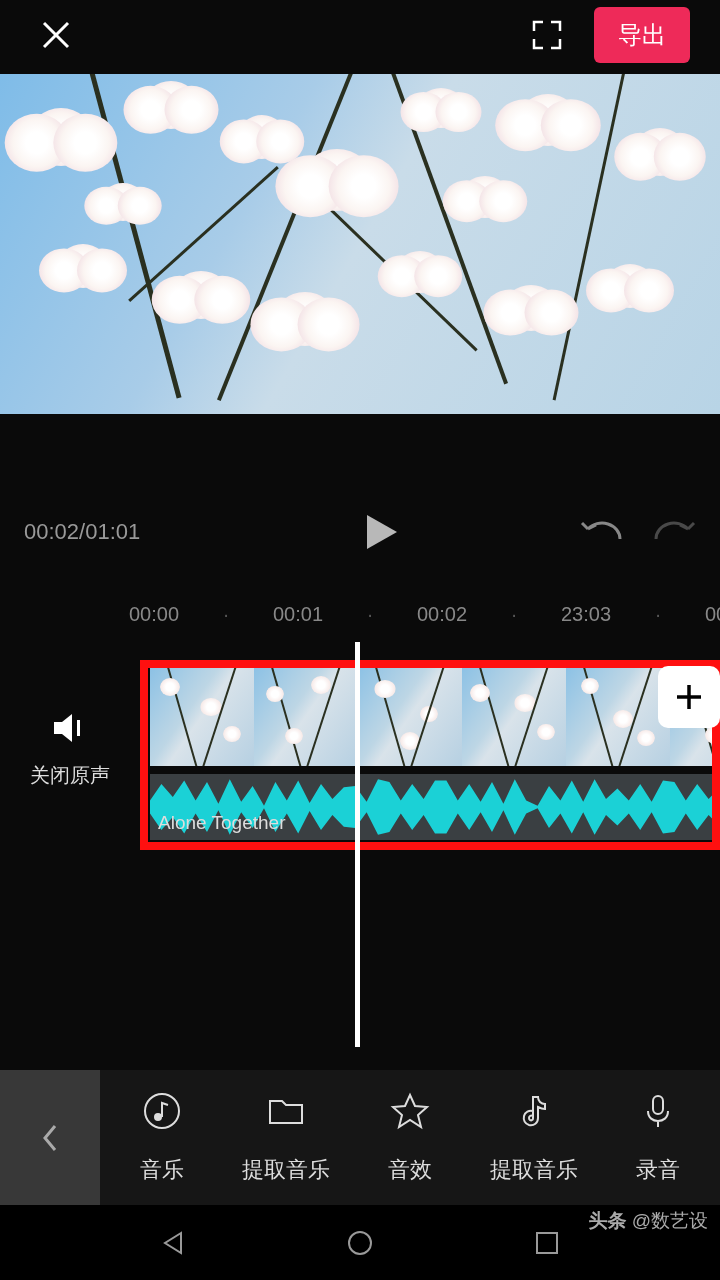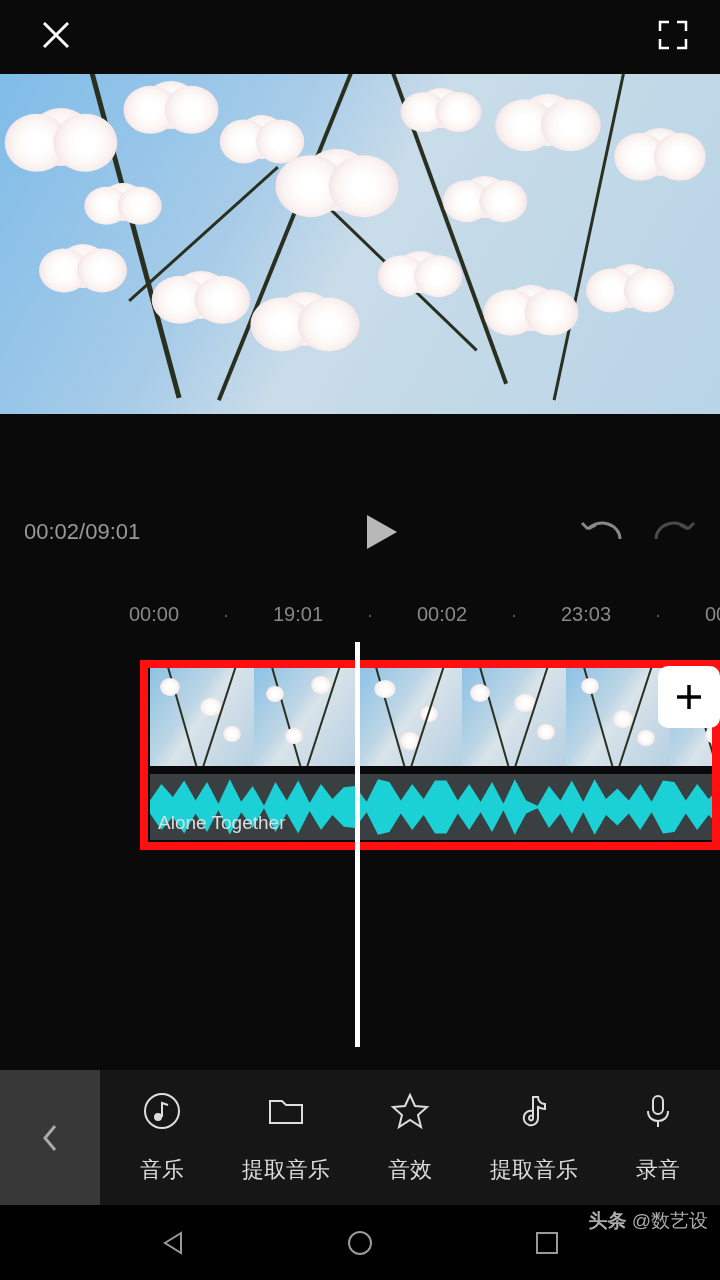--- a/index.html
+++ b/index.html
@@ -81,20 +81,21 @@
       <line x1="4" y1="4" x2="28" y2="28"></line>
       <line x1="28" y1="4" x2="4" y2="28"></line>
     </svg>
   <div class="top-right">
     <svg class="fullscreen-icon" viewBox="0 0 34 34">
         <polyline points="13,4 4,4 4,13"></polyline>
         <polyline points="21,4 30,4 30,13"></polyline>
         <polyline points="30,21 30,30 21,30"></polyline>
         <polyline points="13,30 4,30 4,21"></polyline>
       </svg>
+    <button class="export-btn">导出</button>
   </div>
 </div>
 
 <div class="preview">
   <div class="branch b1"></div>
     <div class="branch b2"></div>
     <div class="branch b3"></div>
     <div class="branch b4"></div>
     <div class="branch b5"></div>
     <div class="branch b6"></div>
@@ -109,51 +110,58 @@
     <div class="flower f9"></div>
     <div class="flower f10"></div>
     <div class="flower f11"></div>
     <div class="flower f12"></div>
     <div class="flower f13"></div>
     <div class="flower f14"></div>
     <div class="flower f15"></div>
 </div>
 
 <div class="playback">
-  <div class="time-text"><span>00:02</span>/<span>09:01</span></div>
+  <div class="time-text"><span>00:02</span>/<span>01:01</span></div>
   <div class="play-btn">
     <svg class="play-icon" viewBox="0 0 34 38">
         <polygon points="2,2 32,19 2,36"></polygon>
       </svg>
   </div>
   <div class="undo-redo">
     <svg class="ur-icon" viewBox="0 0 42 30">
         <path d="M40 22 A18 16 0 0 0 8 12 M8 12 L2 6 M8 12 L16 8"></path>
       </svg>
     <svg class="ur-icon" viewBox="0 0 42 30" style="opacity:.5">
         <path d="M2 22 A18 16 0 0 1 34 12 M34 12 L40 6 M34 12 L26 8"></path>
       </svg>
   </div>
 </div>
 
 <div class="ruler">
   <span class="ruler-item">00:00</span>
     <span class="ruler-dot">·</span>
-  <span class="ruler-item">19:01</span>
+  <span class="ruler-item">00:01</span>
     <span class="ruler-dot">·</span>
   <span class="ruler-item">00:02</span>
     <span class="ruler-dot">·</span>
   <span class="ruler-item">23:03</span>
     <span class="ruler-dot">·</span>
   <span class="ruler-item">00:04</span>
 
 </div>
 
 <div class="timeline-zone">
   <div class="playhead"></div>
+  <div class="mute-col">
+    <svg class="speaker-icon" viewBox="0 0 40 40">
+        <path d="M4 14 L4 26 L12 26 L22 34 L22 6 L12 14 Z"></path>
+        <rect x="27" y="12" width="3" height="16"></rect>
+      </svg>
+    <div class="mute-label">关闭原声</div>
+  </div>
   <div class="highlight-box"></div>
   <div class="video-track">
     <div class="thumb">
         <div class="tf" style="width:20px;height:18px;left:10%;top:12%"></div>
         <div class="tf" style="width:22px;height:18px;left:48%;top:32%"></div>
         <div class="tf" style="width:18px;height:16px;left:70%;top:60%"></div>
       </div>
     <div class="thumb">
         <div class="tf" style="width:18px;height:16px;left:12%;top:20%"></div>
         <div class="tf" style="width:20px;height:18px;left:55%;top:10%"></div>

